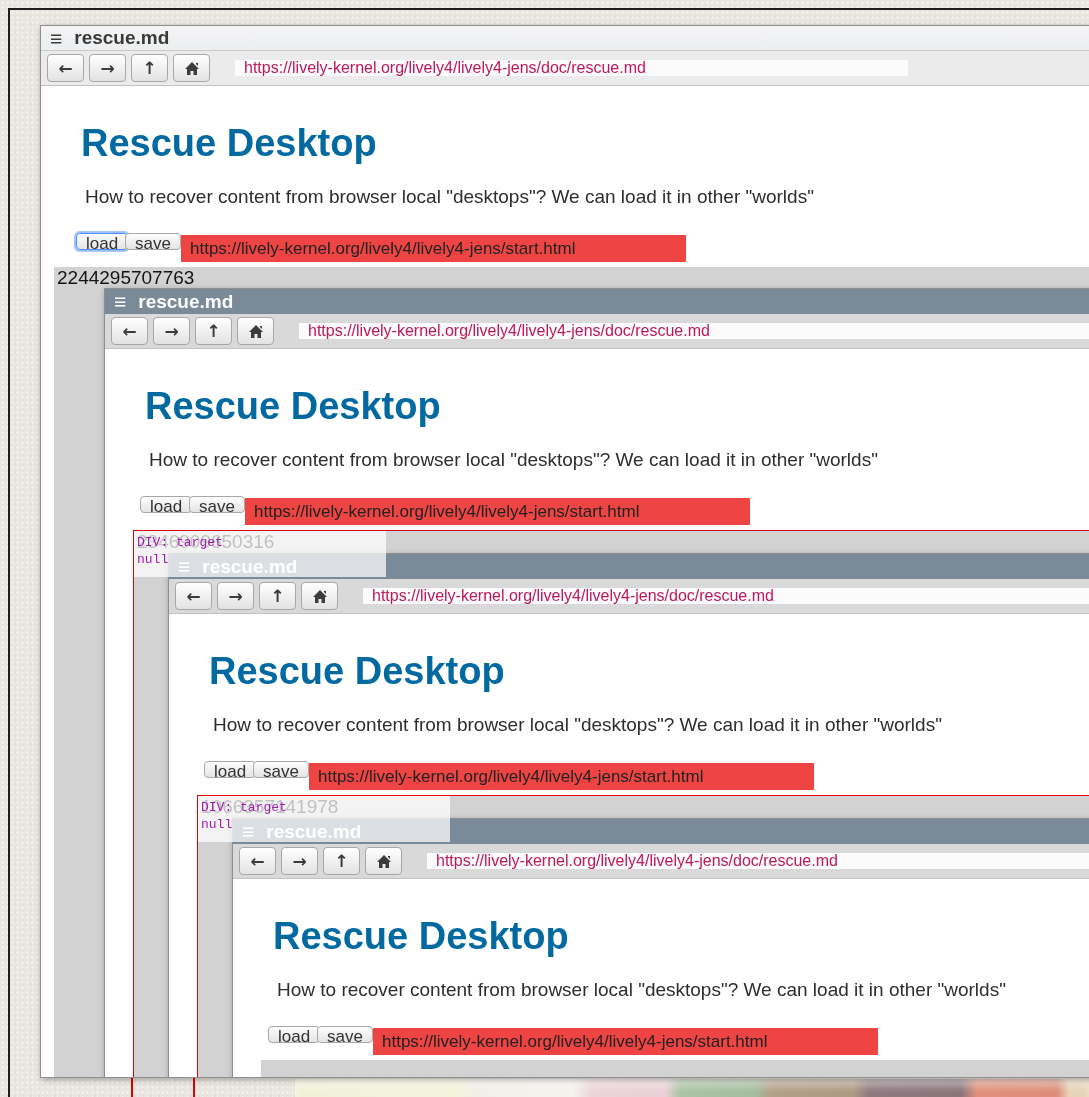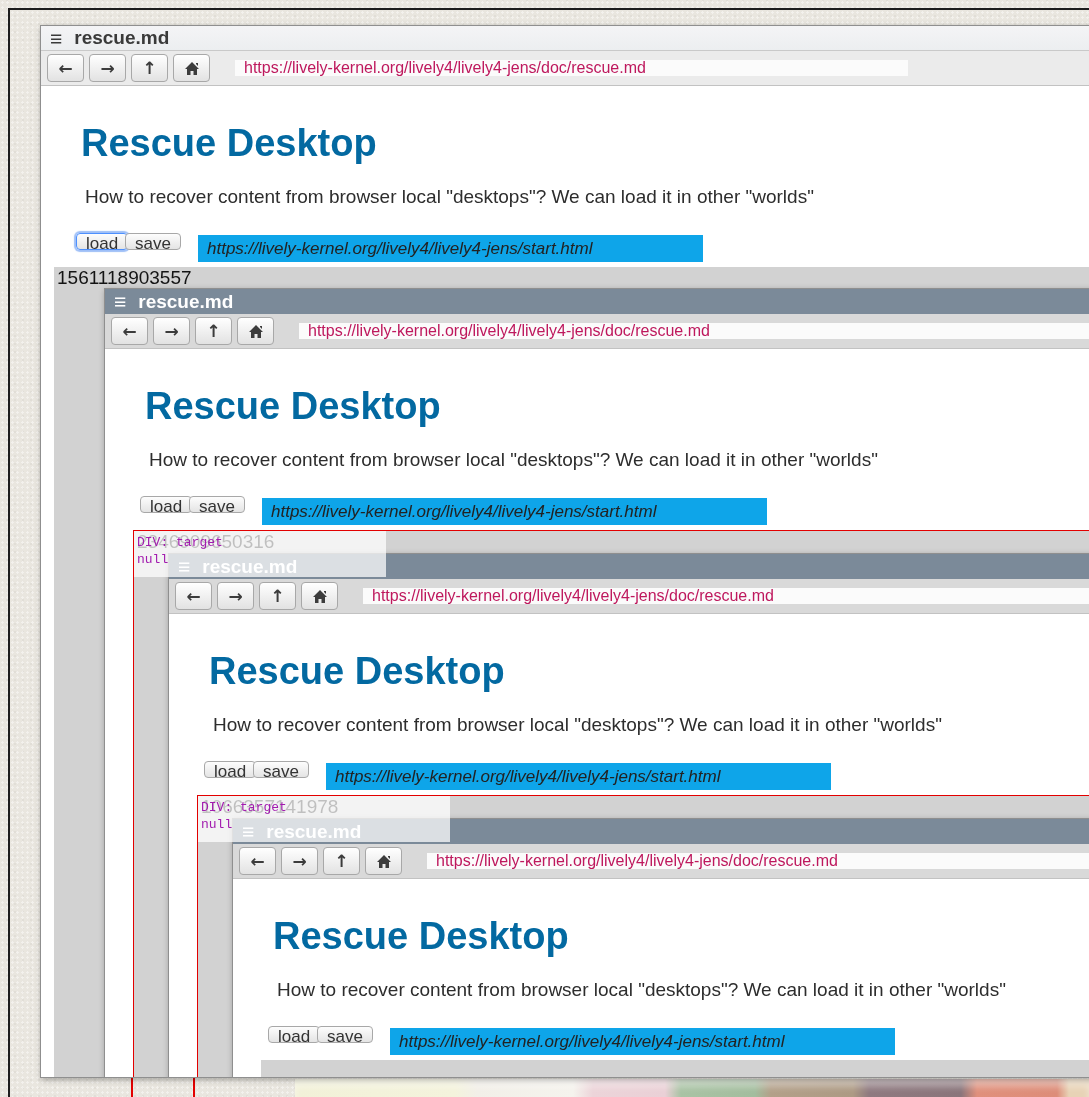--- a/index.html
+++ b/index.html
@@ -63,23 +63,23 @@
 
   .content { position:absolute; top:60px; left:0; right:0; bottom:0; background:#fff; }
   .doch { position:absolute; left:28px; top:24px; margin:12px; font-size:38px; font-weight:bold; color:#0369a1; }
   .docp { position:absolute; left:28px; top:84px; margin:16px; font-size:19px; color:#2d2d2d; white-space:nowrap; }
   .act  { position:absolute; top:147px; height:17px; font-size:17px; color:#333;
           background:linear-gradient(#fdfdfd,#e4e4e4); border:1px solid #a8a8a8; border-radius:4px;
           padding:0 9px; cursor:pointer; font-family:"Liberation Sans",sans-serif; }
   .act.load { left:35px; }
   .act.save { left:84px; }
   #w1 > .content > .act.load { border-color:#4d90fe; box-shadow:0 0 1px 2px rgba(93,149,242,.6); }
-  .starturl { position:absolute; left:157px; top:149px; width:505px; height:27px; border:0;
-              background:#0ea5e9; font-size:17px; color:#222; padding:0 9px; box-sizing:border-box;
-              font-family:"Liberation Sans",sans-serif;font-style:italic; }
+  .starturl { position:absolute; left:140px; top:149px; width:505px; height:27px; border:0;
+              background:#ef4444; font-size:17px; color:#222; padding:0 9px; box-sizing:border-box;
+              font-family:"Liberation Sans",sans-serif; }
 
   .container { position:absolute; top:181px; width:1400px; height:1100px; background:#d2d2d2; }
   .container.gray { left:13px; }
   .container.red  { left:28px; border:1px solid #e30000; background:#d2d2d2; }
   .stamp { position:absolute; left:3px; top:0; font-size:19px; color:#141414; }
   .overlay { position:absolute; left:0; top:0; width:252px; height:46px;
              background:rgba(255,255,255,.73); z-index:5; }
   .debug { position:absolute; left:3px; top:3px; z-index:6;
            font-family:"Liberation Mono", monospace; font-size:13px; line-height:17px; color:#a21caf; }
 </style>
@@ -114,21 +114,21 @@
       </button>
     <input class="urlview" value="https://lively-kernel.org/lively4/lively4-jens/doc/rescue.md" style="">
   </div>
   <div class="content">
     <h1 class="doch">Rescue Desktop</h1>
     <p class="docp">How to recover content from browser local "desktops"? We can load it in other "worlds"</p>
     <button class="act load">load</button>
     <button class="act save">save</button>
     <input class="starturl" value="https://lively-kernel.org/lively4/lively4-jens/start.html" style="">
     <div class="container gray">
-      <span class="stamp">1561118903557</span>
+      <span class="stamp">2244295707763</span>
 
       <div class="win nested" id="w2">
         <div class="titlebar dark">
           <span class="burger">≡</span>
           <span class="wtitle">rescue.md</span>
         </div>
         <div class="navbar dark">
           <button class="navbtn">
               <span>←</span>
             </button>

